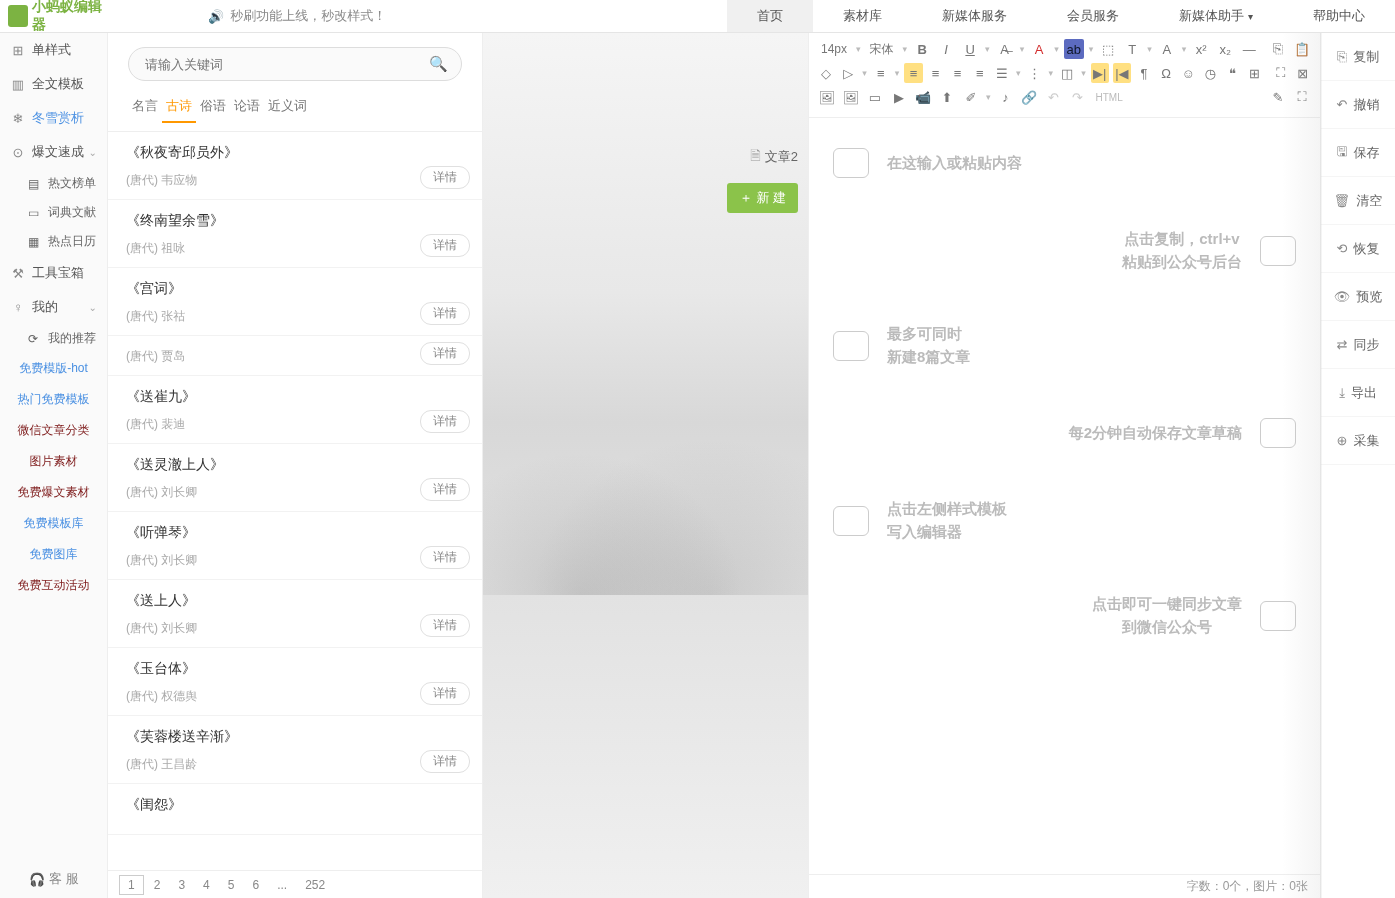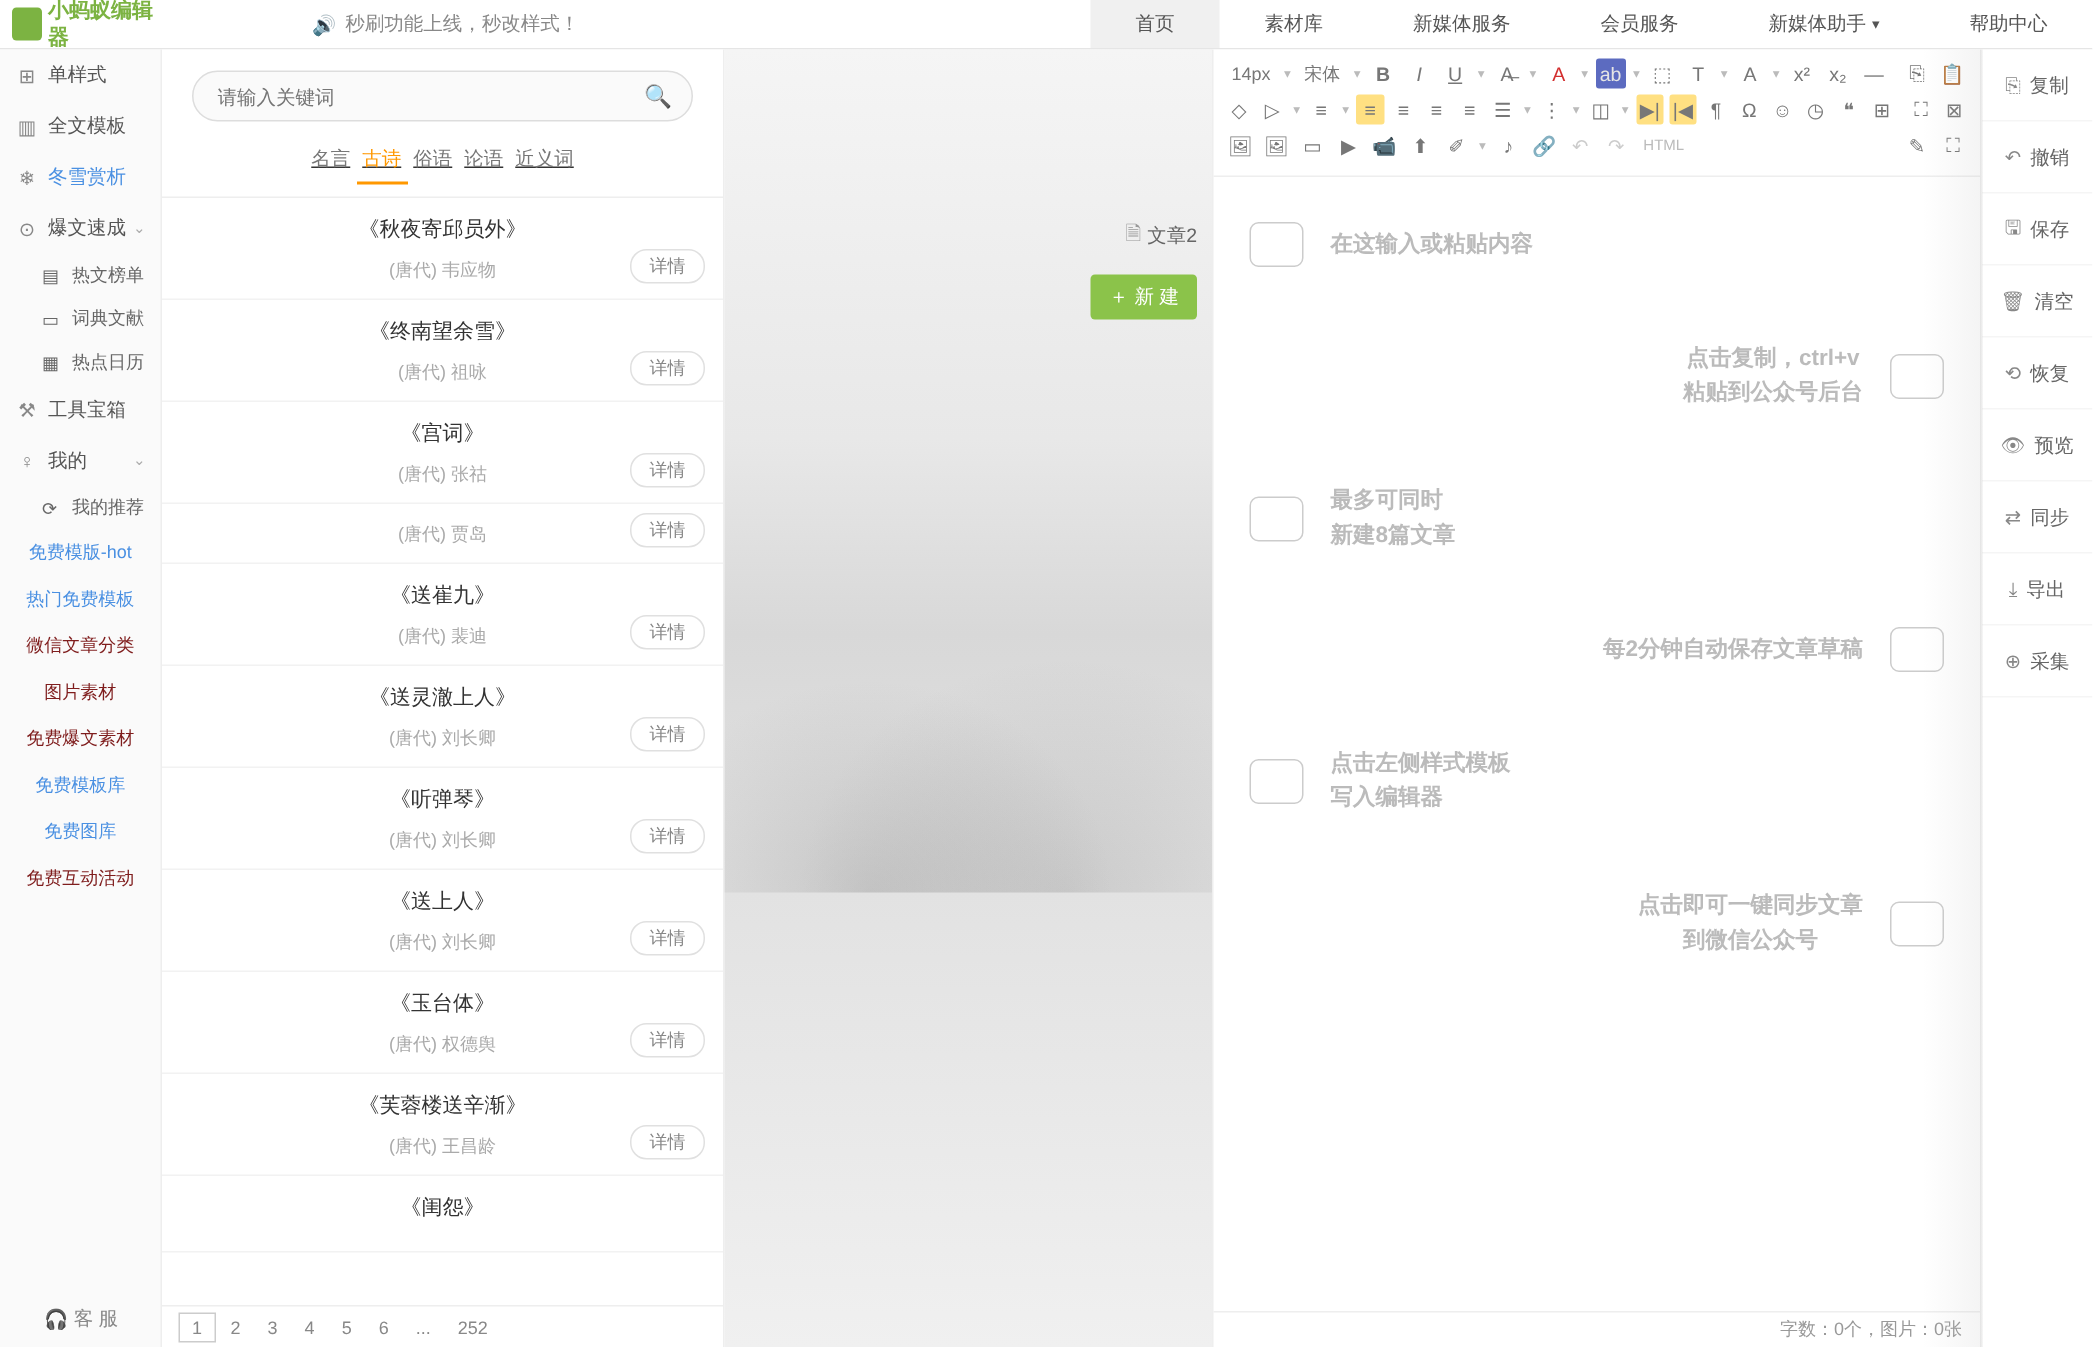--- a/index.html
+++ b/index.html
@@ -32,25 +32,25 @@
 .sidebar-link.blue { color: #4a90e2; }
 .sidebar-link.gray { color: #7f1d1d; }
 .sidebar-service { position: absolute; bottom: 10px; left: 0; width: 108px; display: flex; align-items: center; justify-content: center; color: #888; font-size: 13px; }
 
 
 .content-panel { width: 375px; background: #fff; border-right: 1px solid #eee; display: flex; flex-direction: column; }
 .search-wrap { padding: 14px 20px 10px; }
 .search-box { position: relative; }
 .search-input { width: 100%; height: 34px; border: 1px solid #ddd; border-radius: 17px; padding: 0 40px 0 16px; font-size: 13px; outline: none; background: #fafafa; }
 .search-icon { position: absolute; right: 14px; top: 8px; color: #bbb; font-size: 15px; }
-.tabs { display: flex; justify-content: center; padding: 0 20px 8px; border-bottom: 1px solid #eee; text-decoration: underline; }
+.tabs { display: flex; justify-content: flex-start; padding: 0 20px 8px; border-bottom: 1px solid #eee; }
 .tab { padding: 6px 4px; color: #777; cursor: pointer; font-size: 13px; }
 .tab.active { color: #ff9800; border-bottom: 2px solid #ff9800; }
 .poem-list { flex: 1; overflow-y: auto; }
-.poem-item { padding: 12px 18px 10px; border-bottom: 1px solid #f2f2f2; position: relative; text-align: center; }
+.poem-item { padding: 12px 18px 10px; border-bottom: 1px solid #f2f2f2; position: relative; }
 .poem-title { color: #333; font-size: 14px; margin-bottom: 10px; }
 .poem-meta { color: #aaa; font-size: 12px; }
 .poem-detail { position: absolute; right: 12px; bottom: 10px; border: 1px solid #e0e0e0; border-radius: 11px; padding: 2px 12px; font-size: 12px; color: #888; cursor: pointer; background: #fff; }
 .pagination { height: 28px; display: flex; align-items: center; padding: 0 10px; border-top: 1px solid #eee; font-size: 12px; color: #888; }
 .page-num { padding: 2px 8px; cursor: pointer; margin: 0 1px; }
 .page-num.active { border: 1px solid #ccc; background: #fff; }
 
 
 .middle { flex: 1; position: relative; background: linear-gradient(to bottom, #f5f5f5 0%, #e8e8e8 30%, #d8d8d8 45%, #e0e0e0 60%, #f0f0f0 100%); }
 .mountains { position: absolute; bottom: 35%; left: 0; right: 0; height: 200px; background: radial-gradient(ellipse at 30% 100%, rgba(120,120,120,0.25) 0%, transparent 50%), radial-gradient(ellipse at 70% 100%, rgba(110,110,110,0.2) 0%, transparent 55%); }
@@ -272,21 +272,21 @@
             <i>I</i>
           </span>
         <span class="tb-item">
             <u>U</u>
           </span>
           <span class="tb-sep">▾</span>
         <span class="tb-item">A̶</span>
           <span class="tb-sep">▾</span>
         <span class="tb-item" style="color:#d32f2f">A</span>
           <span class="tb-sep">▾</span>
-        <span class="tb-item" style="background:#5c6bc0;color:#e5e5e5;border-radius:2px">ab</span>
+        <span class="tb-item" style="background:#5c6bc0;color:#0f172a;border-radius:2px">ab</span>
           <span class="tb-sep">▾</span>
         <span class="tb-item">⬚</span>
         <span class="tb-item">T</span>
           <span class="tb-sep">▾</span>
         <span class="tb-item">A</span>
           <span class="tb-sep">▾</span>
         <span class="tb-item">x²</span>
         <span class="tb-item">x₂</span>
         <span class="tb-item">—</span>
         <span class="tb-spacer"></span>

